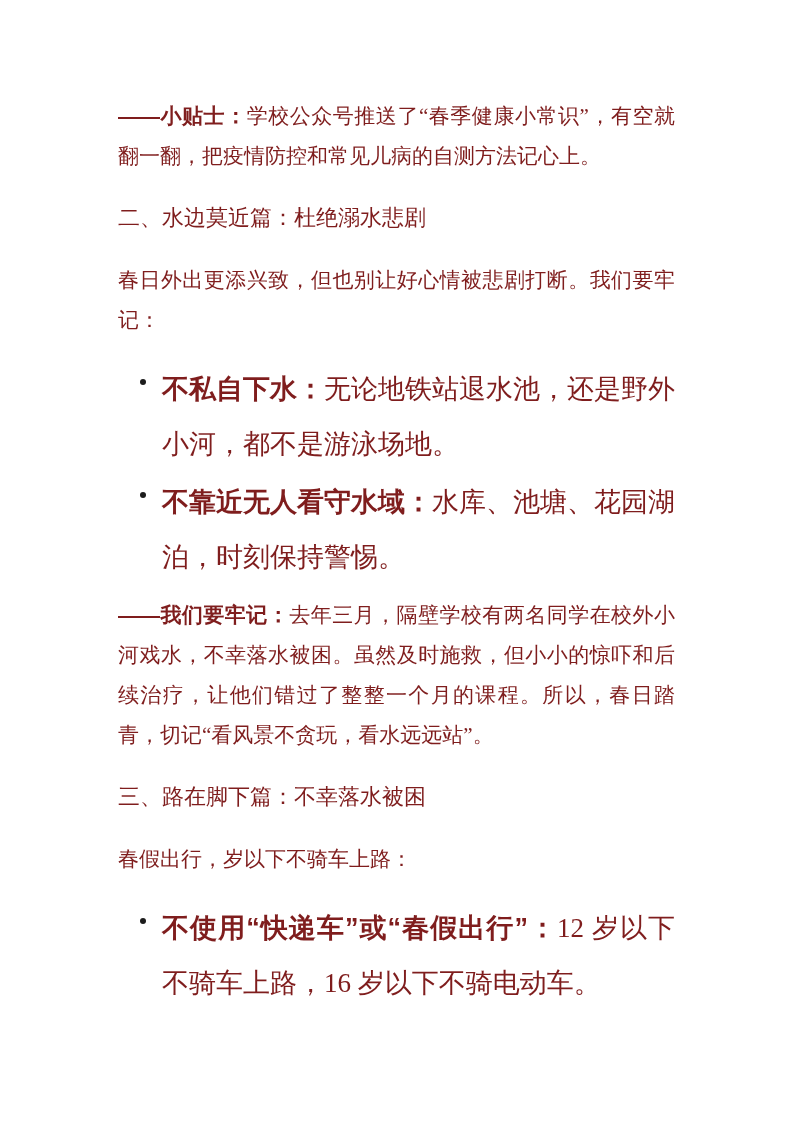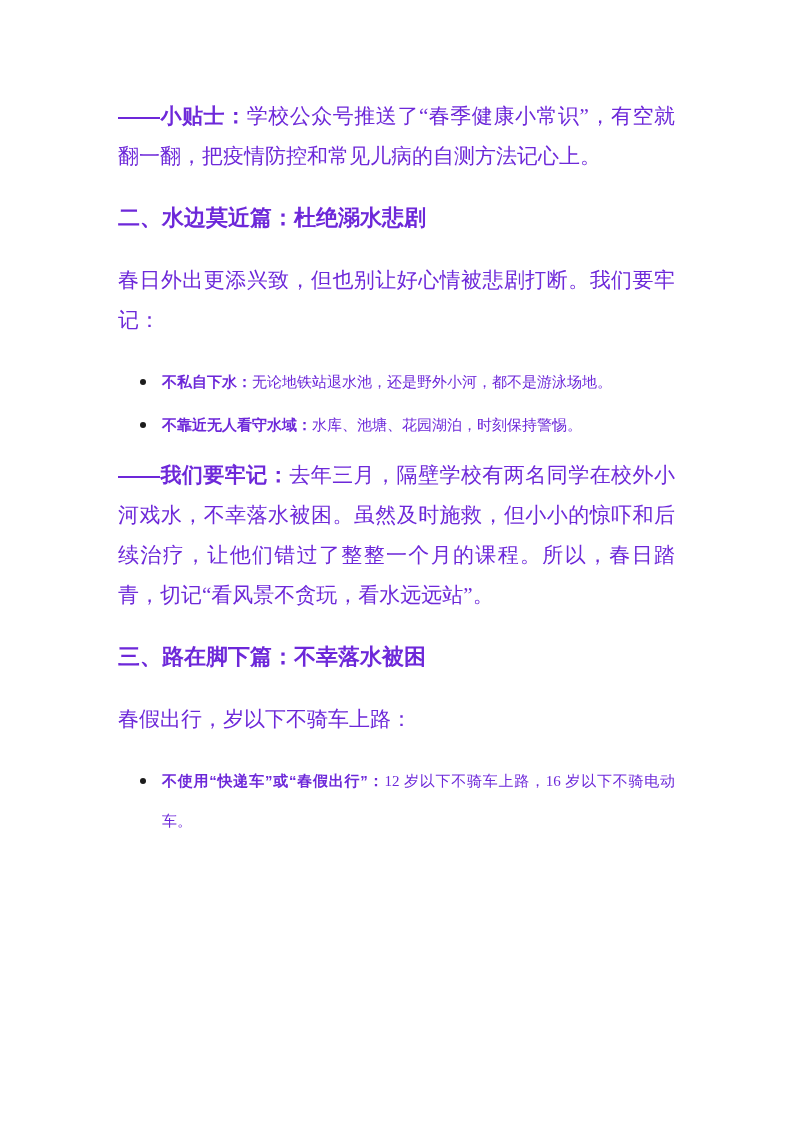--- a/index.html
+++ b/index.html
@@ -4,56 +4,56 @@
 <style>
   html, body { margin: 0; padding: 0; background: #ffffff; }
   .page {
     position: relative;
     width: 793px;
     height: 1122px;
     background: #ffffff;
     overflow: hidden;
     box-sizing: border-box;
     font-family: "Liberation Serif", "DejaVu Serif", serif;
-    color: #6d28d9;
+    color: #7f1d1d;
   }
   .content {
     position: absolute;
     left: 118px;
     right: 118px;
     top: 96px;
   }
   .para {
     margin: 0 0 22px 0;
     font-size: 21px;
     line-height: 40px;
     text-align: justify;
   }
   .lead {
     font-family: "Liberation Sans", "DejaVu Sans", sans-serif;
     font-weight: bold;
   }
   .heading {
     margin: 0 0 22px 0;
     font-family: "Liberation Sans", "DejaVu Sans", sans-serif;
-    font-weight: bold;
+    font-weight: normal;
     font-size: 22px;
     line-height: 40px;
   }
   ul.bullets {
     list-style: none;
     margin: 0 0 10px 0;
     padding: 0;
   }
   ul.bullets li {
     position: relative;
     padding-left: 44px;
     margin: 0 0 3px 0;
-    font-size: 15px;
-    line-height: 40px;
+    font-size: 27px;
+    line-height: 55px;
     text-align: justify;
   }
   .dot {
     position: absolute;
     left: 22px;
     top: 17px;
     width: 6px;
     height: 6px;
     border-radius: 50%;
     background: #1c1c1c;

